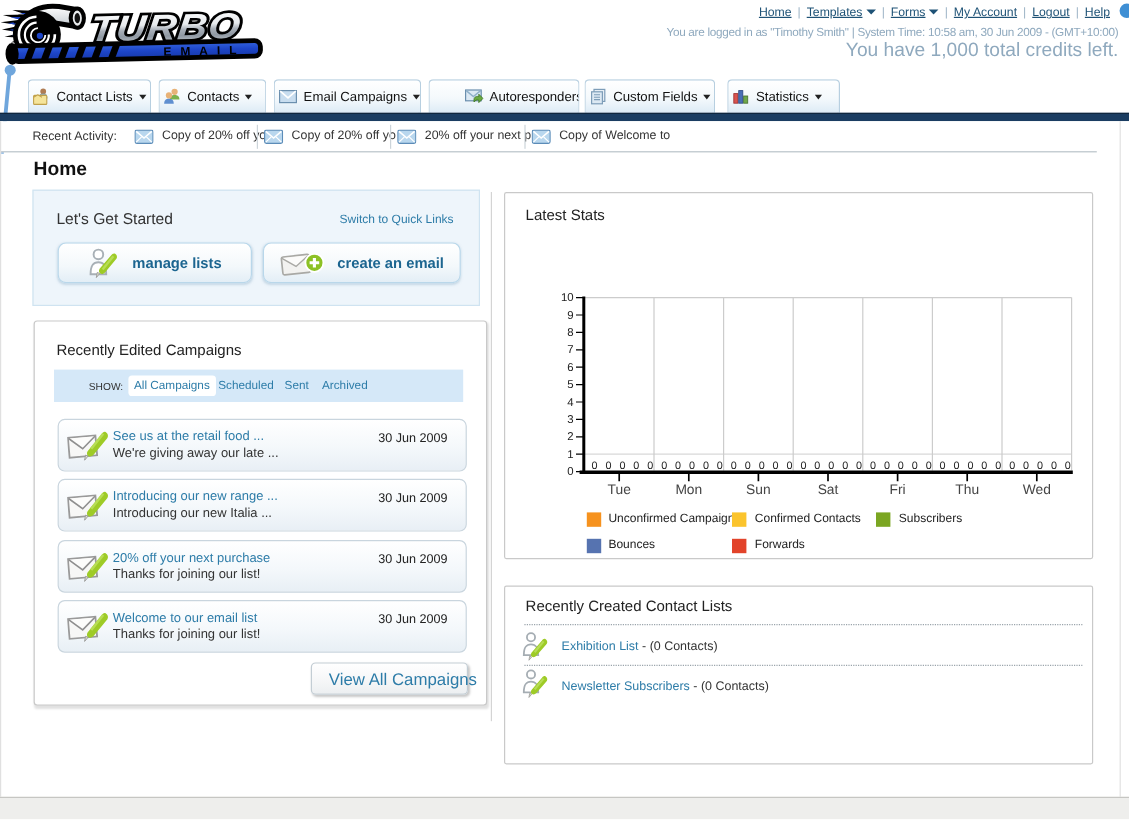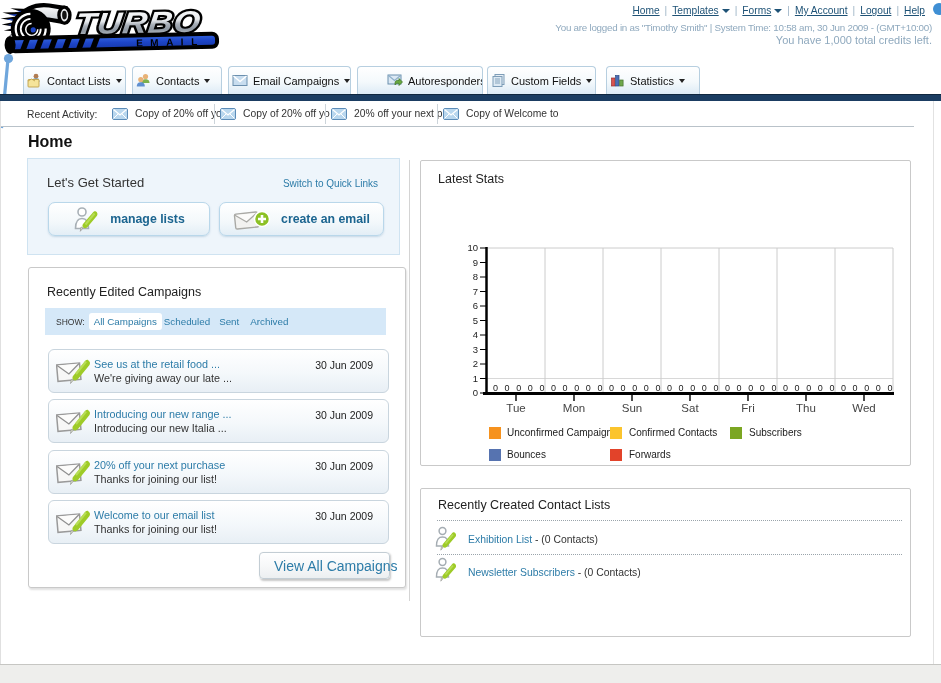--- a/index.html
+++ b/index.html
@@ -6,21 +6,21 @@
 html,body { width:941px; height:683px; background:#fff; font-family:"Liberation Sans", sans-serif; overflow:hidden; }
 #page { position:relative; width:941px; height:683px; background:#fff; overflow:hidden; }
 .abs { position:absolute; }
 
 
 #toplinks { position:absolute; top:5px; right:16px; font-size:10.2px; color:#8ea9c0; white-space:nowrap; }
 #toplinks a { color:#1e5276; text-decoration:underline; }
 #toplinks .sep { color:#9db4c6; margin:0 5px; }
 .caret { display:inline-block; width:0; height:0; border-left:4px solid transparent; border-right:4px solid transparent; border-top:4px solid #1e5276; vertical-align:middle; margin-left:3px; }
 #logged1 { position:absolute; top:22px; right:9px; font-size:9.8px; letter-spacing:-0.25px; color:#8fa9be; }
-#logged2 { position:absolute; top:33.5px; right:9px; font-size:11px; color:#8fa9be; }
+#logged2 { position:absolute; top:33.5px; right:9px; font-size:16px; color:#8fa9be; }
 #helpdot { position:absolute; top:3px; right:-4px; width:12px; height:12px; border-radius:50%; background:#3f8fd4; }
 
 
 .tab { position:absolute; top:66px; height:28px; border:1px solid #b7cfe0; border-bottom:none; border-radius:4px 4px 0 0; background:linear-gradient(#ffffff,#f4f9fc 55%,#ddebf6); display:flex; align-items:center; font-size:11px; color:#111; padding:0 3px; white-space:nowrap; overflow:hidden; }
 .tab svg { margin-right:5px; flex:none; }
 .tab .caret2 { display:inline-block; width:0; height:0; border-left:3.5px solid transparent; border-right:3.5px solid transparent; border-top:4px solid #222; margin-left:5px; flex:none; }
 #navybar { position:absolute; left:0; top:94px; width:941px; height:7px; background:#1b3d62; border-top:1px solid #10273f; }
 
 
 #recentbar { position:absolute; left:0; top:101px; width:941px; height:26px; background:#fff; }
@@ -36,21 +36,21 @@
 #vdivider { position:absolute; left:409px; top:160px; width:1px; height:441px; background:#d4d4d4; }
 
 #getstarted { position:absolute; left:27px; top:158px; width:373px; height:97px; background:#eef5fb; border:1px solid #cfe3f1; }
 #getstarted .t { position:absolute; left:19px; top:16px; font-size:13px; color:#333; }
 #getstarted .sw { position:absolute; right:21px; top:19px; font-size:10px; color:#2d7ca8; }
 .bigbtn { position:absolute; top:43px; height:34px; background:linear-gradient(#ffffff,#f3f8fb 60%,#e3eef6); border:1px solid #b9d7ea; border-radius:7px; box-shadow:0 1px 2px rgba(120,160,190,.35); display:flex; align-items:center; justify-content:center; font-size:12.3px; font-weight:bold; color:#1c6590; }
 .bigbtn svg { margin-right:10px; }
 
 #campaigns { position:absolute; left:28px; top:267px; width:378px; height:321px; background:#fff; border:1px solid #c9c9c9; border-radius:3px; box-shadow:1px 2px 2px rgba(0,0,0,0.12); }
 #campaigns .t { position:absolute; left:18px; top:17px; font-size:12.5px; color:#222; }
-#showbar { position:absolute; left:16px; top:40px; width:341px; height:27px; background:#d5e8f8; display:flex; align-items:center; font-size:9.8px; }
+#showbar { position:absolute; left:16px; top:40px; width:341px; height:27px; background:#d5e8f8; display:flex; align-items:center; font-size:9.8px;padding-left:18px; }
 #showbar .sh { color:#333; font-size:8.5px; margin-left:11px; }
 #showbar .pill { background:#fff; border-radius:3px; padding:3px 5px; color:#2d7ca8; margin-left:4px; }
 #showbar a { color:#2d7ca8; }
 .crow { position:absolute; left:19px; width:341px; height:44px; border:1px solid #c9d5de; border-radius:6px; background:linear-gradient(#ffffff,#f4f8fb 55%,#e8eff5); }
 .crow .ti { position:absolute; left:45px; top:8px; font-size:10.8px; color:#2d7ca8; }
 .crow .su { position:absolute; left:45px; top:21.5px; font-size:10.8px; color:#333; }
 .crow .dt { position:absolute; right:15px; top:8.5px; font-size:10.5px; color:#222; }
 .crow svg.env { position:absolute; left:7px; top:7px; }
 .smallbtn { position:absolute; height:27px; background:linear-gradient(#ffffff,#f6f7f8 55%,#eceff1); border:1px solid #c3cdd4; border-radius:4px; box-shadow:1px 1.5px 2px rgba(0,0,0,.22); display:flex; align-items:center; font-size:14px; color:#2d7ca8; white-space:nowrap; }
 

